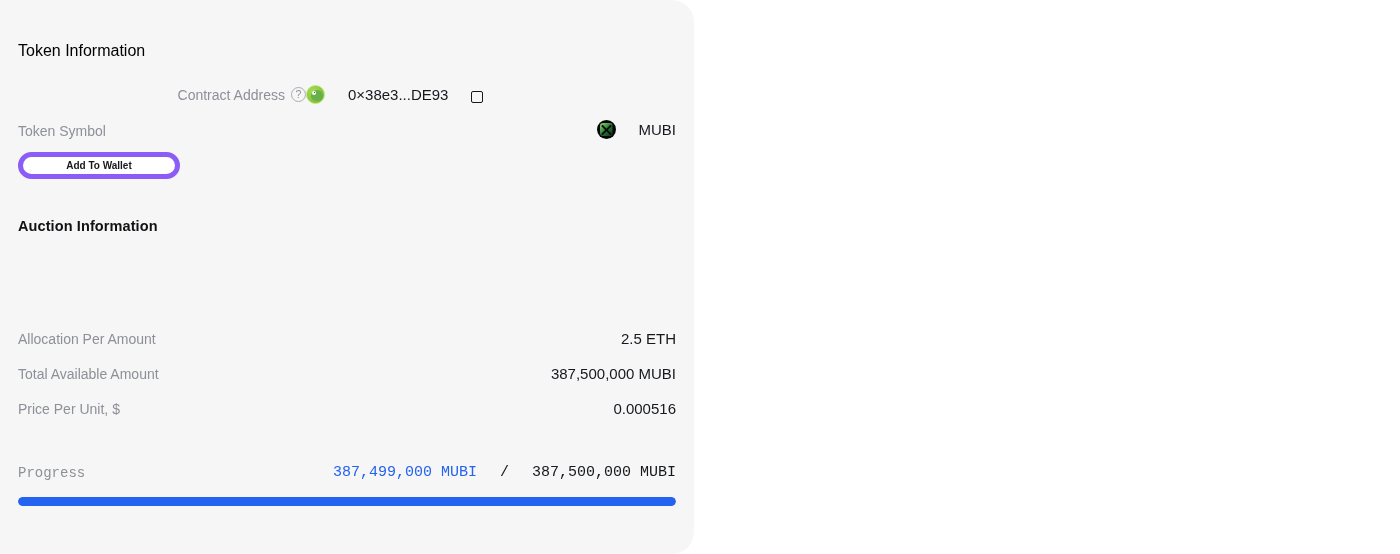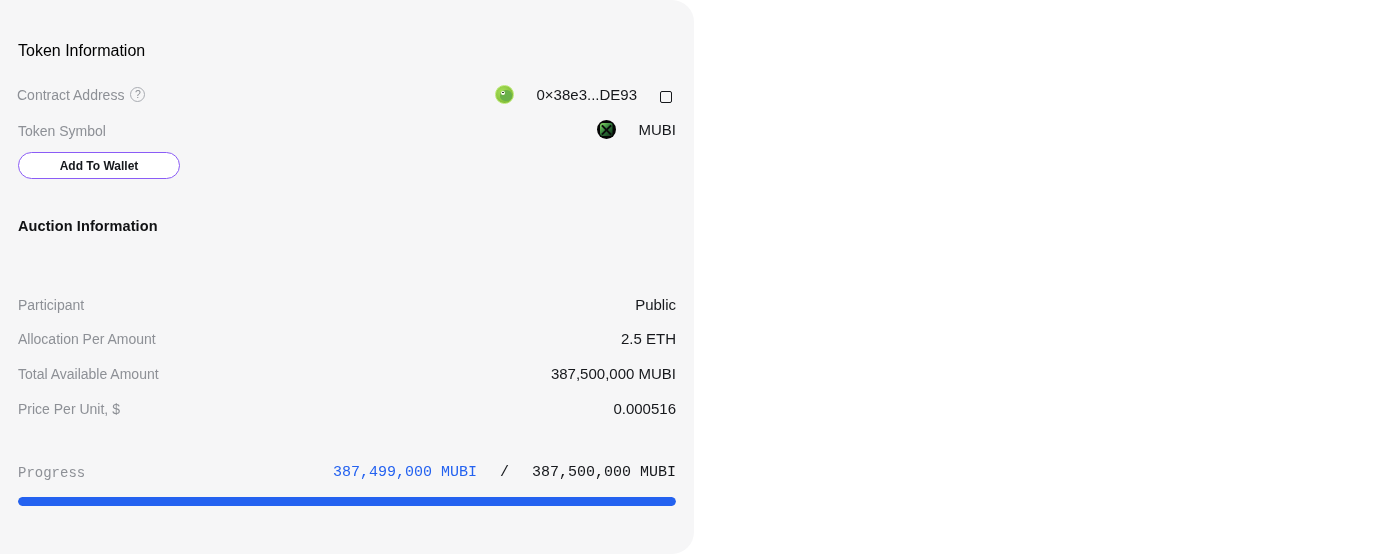--- a/index.html
+++ b/index.html
@@ -170,22 +170,22 @@
 
   
   .pill-btn {
     display: inline-flex;
     align-items: center;
     justify-content: center;
     height: 27px;
     padding: 0 18px;
     border-radius: 16px;
     background: #ffffff;
-    border: 1px solid #8b5cf6;
-    font-size: 12px;
+    border: 5px solid #8b5cf6;
+    font-size: 10px;
     font-weight: 700;
     color: #16181c;
     cursor: pointer;
     font-family: "Liberation Sans", sans-serif;
   }
 
   .progress-track {
     width: 100%;
     height: 9px;
     border-radius: 6px;
@@ -212,21 +212,21 @@
 </style>
 </head>
 <body>
 
 <div class="app">
 
   <section class="left-panel">
 
     <div class="abs" style="left:18px; top:42px;">Token Information</div>
 
-    <div class="abs row" style="left:17px; top:85px; width:658px;">
+    <div class="abs row" style="left:3px; top:85px; width:658px;justify-content:center;">
       <div class="row-label">
         <span>Contract Address</span>
         <span class="help-icon">?</span>
       </div>
       <div class="row-value">
         <span class="token-avatar frog">
           <span class="head"></span>
             <span class="eye"></span>
             <span class="pupil"></span>
         </span>
@@ -244,24 +244,20 @@
         </span>
         <span>MUBI</span>
       </div>
     </div>
 
     <button class="pill-btn abs" style="left:18px; top:152px; width:162px;">Add To Wallet</button>
 
     <div class="abs section-title" style="left:18px; top:218px;">Auction Information</div>
 
 
-    <div class="abs row" style="left:18px; top:296px; width:658px;">
-      <div class="row-label">Participant</div>
-      <div class="row-value">Public</div>
-    </div>
 
     <div class="abs row" style="left:18px; top:330px; width:658px;">
       <div class="row-label">Allocation Per Amount</div>
       <div class="row-value">2.5 ETH</div>
     </div>
 
     <div class="abs row" style="left:18px; top:365px; width:658px;">
       <div class="row-label">Total Available Amount</div>
       <div class="row-value">387,500,000 MUBI</div>
     </div>

